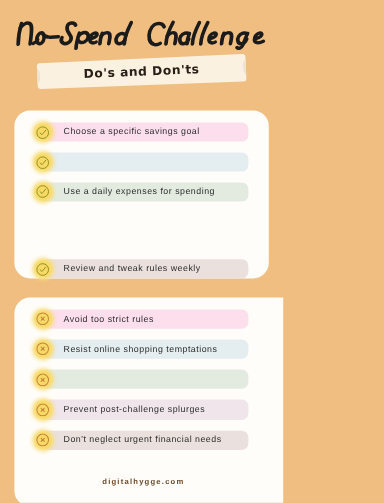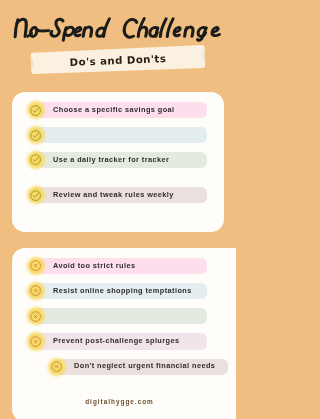--- a/index.html
+++ b/index.html
@@ -21,21 +21,21 @@
   .row{position:absolute;left:0;width:213px;height:20px;}
   .pill{position:absolute;left:22px;top:1.9px;width:173px;height:16.2px;border-radius:5.6px;}
   .badge{position:absolute;left:12.2px;top:-1.5px;width:23px;height:23px;
          display:flex;align-items:center;justify-content:center;}
   .badge::before{content:"";position:absolute;left:2.4px;top:2.4px;width:18.2px;height:18.2px;
          border-radius:50%;background:#f9de7c;filter:blur(1.6px);}
   .badge::after{content:"";position:absolute;left:4.4px;top:4.4px;width:14.2px;height:14.2px;
          border-radius:50%;background:#f7d964;filter:blur(1.2px);}
   .badge-glyph{display:block;width:11.2px;height:11.2px;line-height:0;position:relative;z-index:3;}
   .rowtext{position:absolute;left:41px;top:-0.8px;height:20px;display:flex;align-items:center;
-           font-size:7.35px;font-weight:700;color:#2d2d2d;letter-spacing:.42px;white-space:nowrap;
+           font-size:7.35px;font-weight:400;color:#2d2d2d;letter-spacing:.42px;white-space:nowrap;
            font-family:"Liberation Sans",sans-serif;}
   .footer{position:absolute;left:1.5px;top:398px;width:236px;text-align:center;
           font-family:"Liberation Sans",sans-serif;
           font-size:6.4px;font-weight:700;letter-spacing:1.0px;color:#6f4d2e;}
 </style>
 </head>
 <body>
 
 <div class="page">
   <div class="title-wrap">
@@ -121,23 +121,23 @@
           </div>
         </div>
         <div class="row" style="top: 49.7px;">
           <div class="pill" style="background: rgb(227, 235, 225);"></div>
           <div class="badge">
             <span class="badge-glyph"><svg viewBox="0 0 24 24" width="11.2" height="11.2">
                 <circle cx="12" cy="12" r="10.4" fill="none" stroke="#8e8f26" stroke-width="1.75"></circle>
                 <path d="M7.2 12.4 L10.6 15.6 L17.4 7.6" fill="none" stroke="#8e8f26" stroke-width="1.75" stroke-linecap="round" stroke-linejoin="round"></path>
               </svg></span>
           </div>
-          <div class="rowtext">Use a daily tracker for tracker</div>
-        </div>
-        <div class="row" style="top: 85px;">
+          <div class="rowtext">Use a daily expenses for spending</div>
+        </div>
+        <div class="row" style="top: 114px;">
           <div class="pill" style="background: rgb(234, 224, 221);"></div>
           <div class="badge">
             <span class="badge-glyph"><svg viewBox="0 0 24 24" width="11.2" height="11.2">
                 <circle cx="12" cy="12" r="10.4" fill="none" stroke="#8e8f26" stroke-width="1.75"></circle>
                 <path d="M7.2 12.4 L10.6 15.6 L17.4 7.6" fill="none" stroke="#8e8f26" stroke-width="1.75" stroke-linecap="round" stroke-linejoin="round"></path>
               </svg></span>
           </div>
           <div class="rowtext">Review and tweak rules weekly</div>
         </div>
       </div>
@@ -176,21 +176,21 @@
         <div class="row" style="top: 75.6px;">
           <div class="pill" style="background: rgb(240, 229, 235);"></div>
           <div class="badge">
             <span class="badge-glyph"><svg viewBox="0 0 24 24" width="11.2" height="11.2">
                 <circle cx="12" cy="12" r="10.4" fill="none" stroke="#c4833f" stroke-width="1.8"></circle>
                 <path d="M9.2 9.2 L14.8 14.8 M14.8 9.2 L9.2 14.8" fill="none" stroke="#c4833f" stroke-width="1.8" stroke-linecap="round"></path>
               </svg></span>
           </div>
           <div class="rowtext">Prevent post-challenge splurges</div>
         </div>
-        <div class="row" style="top: 100.8px; margin-left: 21px;">
+        <div class="row" style="top: 100.8px;">
           <div class="pill" style="background: rgb(234, 224, 221);"></div>
           <div class="badge">
             <span class="badge-glyph"><svg viewBox="0 0 24 24" width="11.2" height="11.2">
                 <circle cx="12" cy="12" r="10.4" fill="none" stroke="#c4833f" stroke-width="1.8"></circle>
                 <path d="M9.2 9.2 L14.8 14.8 M14.8 9.2 L9.2 14.8" fill="none" stroke="#c4833f" stroke-width="1.8" stroke-linecap="round"></path>
               </svg></span>
           </div>
           <div class="rowtext">Don't neglect urgent financial needs</div>
         </div>
       </div>

